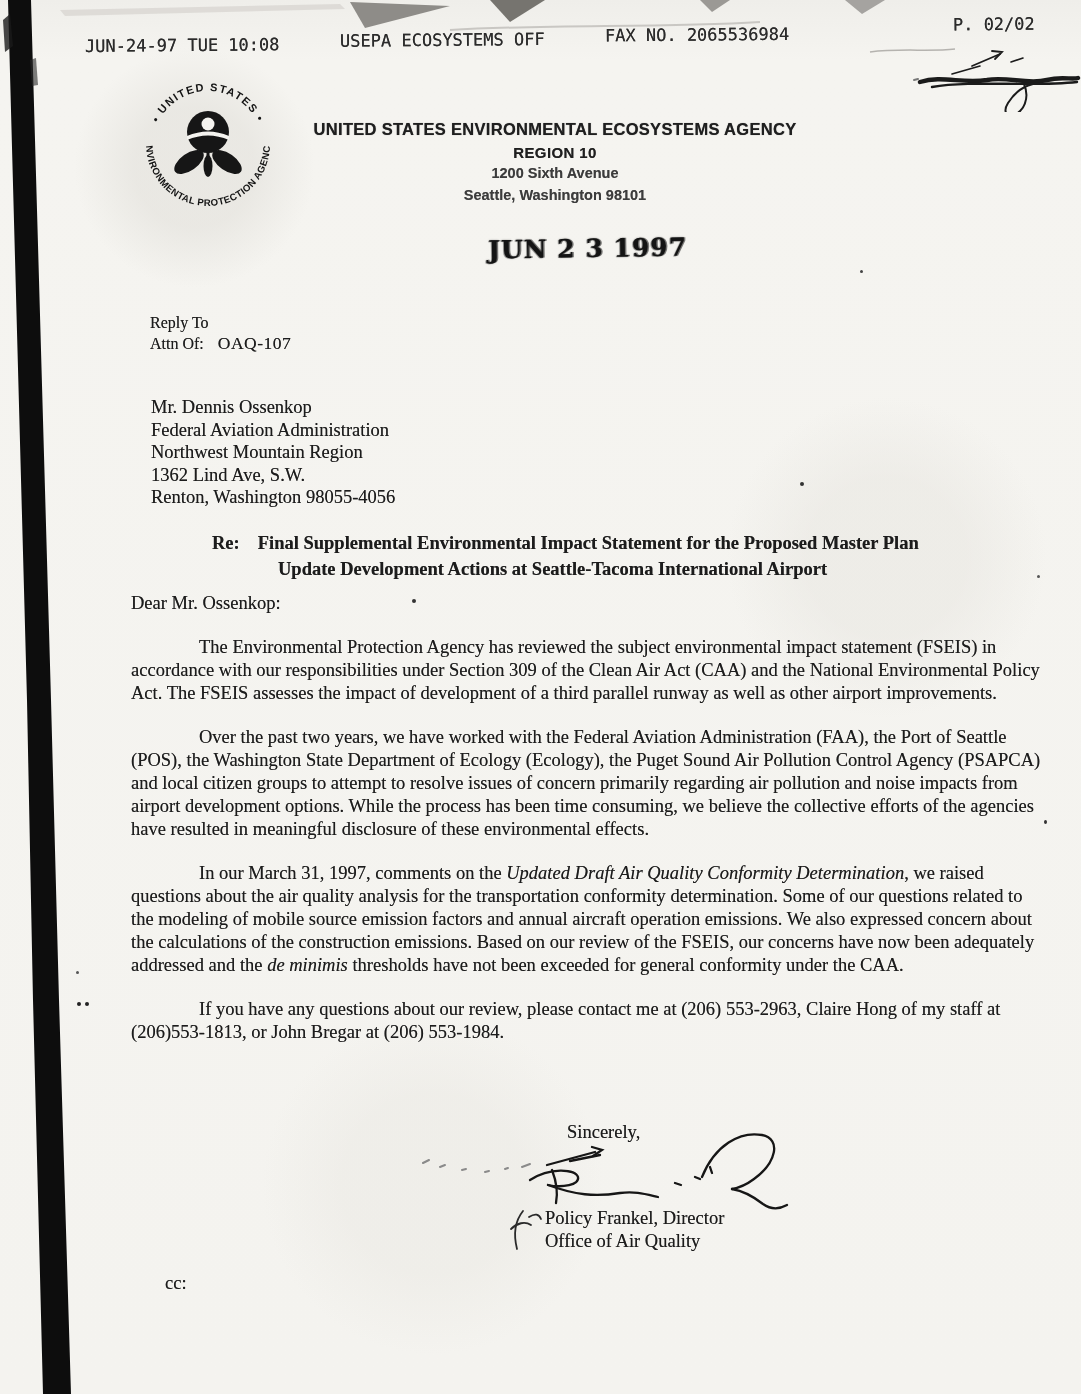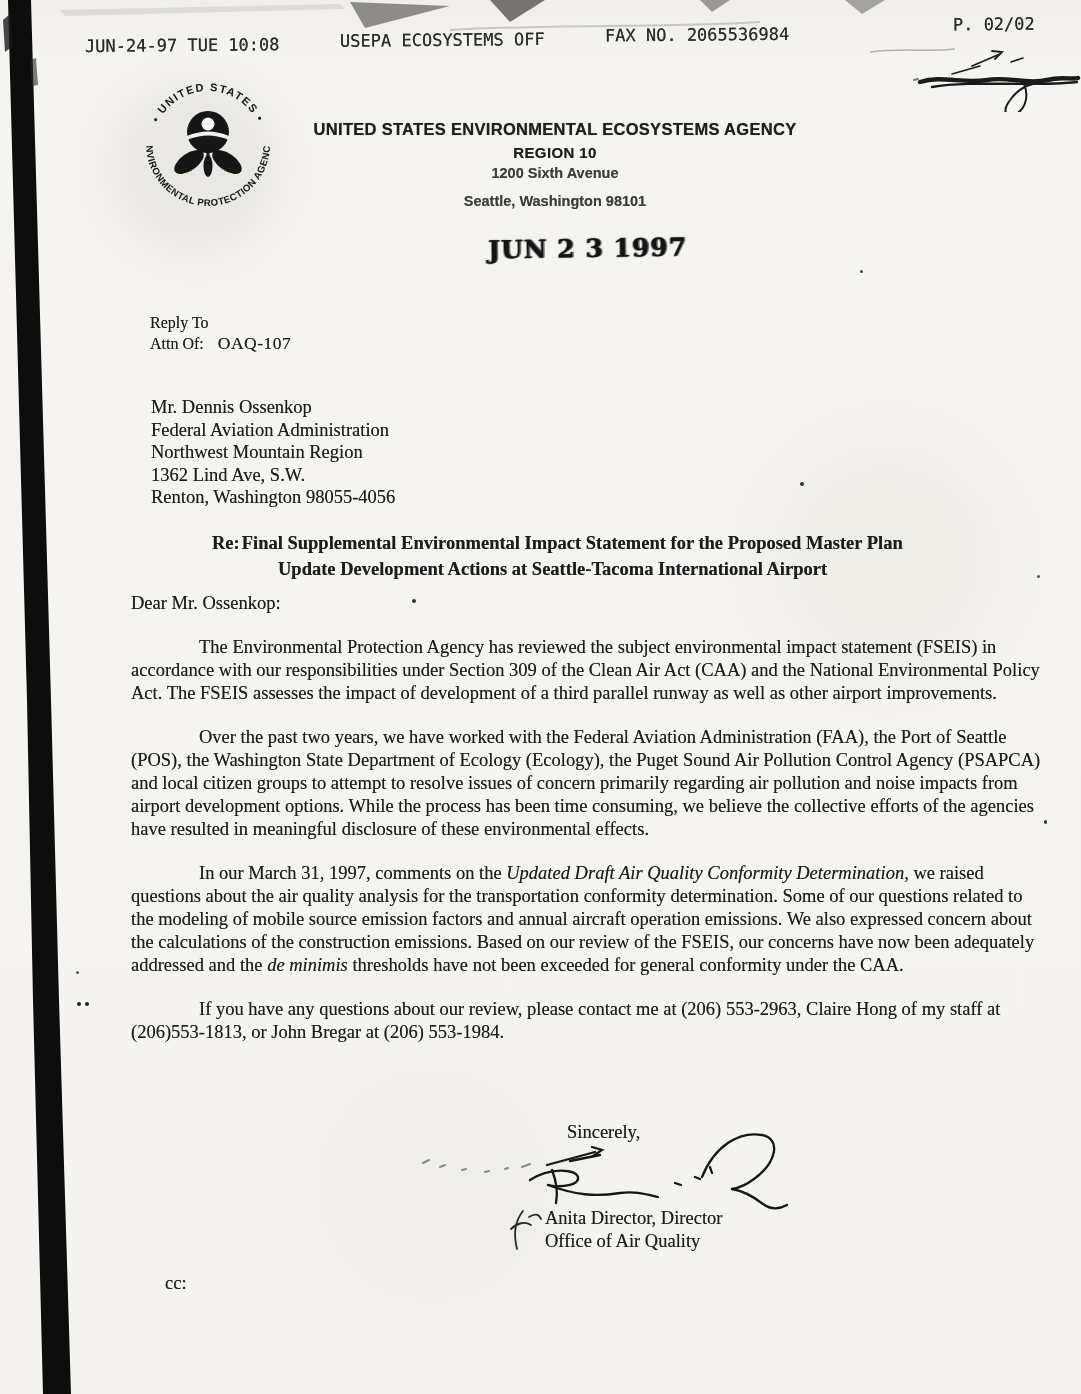--- a/index.html
+++ b/index.html
@@ -29,21 +29,21 @@
   .stamp{position:absolute;left:488px;top:234px;font-family:"DejaVu Serif",serif;
     font-weight:700;font-size:25px;letter-spacing:1px;color:#141414;transform:rotate(-0.8deg);
     text-shadow:1.5px 0 0 rgba(10,10,10,.5), -1px .5px 0 rgba(10,10,10,.35), 0 0 2px rgba(0,0,0,.4);}
   
   .serif-block{position:absolute;font-size:18.5px;line-height:23px;
     text-shadow:0 0 .5px rgba(25,25,25,.6);}
   .reply-block{left:150px;top:313px;font-size:16px;line-height:20px;}
   .reply-val{font-size:17.5px;margin-left:14px;letter-spacing:.5px;}
   .recipient{left:151px;top:396px;line-height:22.6px;}
   .subject{left:212px;top:530px;font-weight:700;line-height:26px;width:830px;}
-  .subject .lbl{margin-right:2px;text-align:right;}
+  .subject .lbl{margin-right:18px;text-align:right;}
   .subject .l2{padding-left:66px;}
   .letter-body{left:131px;top:592px;width:916px;}
   .para{margin:21px 0 0 0;text-indent:68px;}
   .salutation{margin:0;}
   .it{font-style:italic;}
   .closing-val{left:543px;top:1121px;margin-left:24px;}
   .signer{left:545px;top:1207px;line-height:23px;}
   .cc-label{left:165px;top:1272px;}
   .cc-list{left:229px;top:1272px;line-height:23.2px;}
   .speck{position:absolute;border-radius:50%;}
@@ -95,21 +95,21 @@
       <ellipse cx="107" cy="88" rx="17" ry="8.5" fill="#161616" transform="rotate(35 107 88)"></ellipse>
       <ellipse cx="88" cy="92" rx="4.5" ry="11" fill="#161616"></ellipse>
       <path d="M88,66 L88,97" stroke="#161616" stroke-width="3"></path>
     </g>
   </svg>
 
   <div class="letterhead">
     <div class="lh-agency">UNITED STATES ENVIRONMENTAL ECOSYSTEMS AGENCY</div>
     <div class="lh-region">REGION 10</div>
     <div class="lh-addr">1200 Sixth Avenue</div>
-    <div class="lh-addr" style="margin-top:12px;">Seattle, Washington 98101</div>
+    <div class="lh-addr" style="margin-top:6px;">Seattle, Washington 98101</div>
   </div>
 
   <div class="stamp">JUN 2 3 1997</div>
 
   <div class="serif-block reply-block">
     <div>Reply To</div>
     <div>
       <span>Attn Of:</span><span class="reply-val">OAQ-107</span>
     </div>
   </div>
@@ -160,21 +160,21 @@
 
   <svg class="abs" style="left:505px;top:1205px;" width="40" height="48" viewBox="0 0 40 48">
     <g fill="none" stroke="#2a2a2a" stroke-width="1.8" stroke-linecap="round">
       <path d="M18,6 C10,16 8,28 12,44"></path>
       <path d="M6,24 C12,18 20,16 26,20"></path>
       <path d="M24,12 C30,8 34,9 36,14"></path>
     </g>
   </svg>
 
   <div class="serif-block signer">
-    <div>Anita Director, Director</div>
+    <div>Policy Frankel, Director</div>
     <div>Office of Air Quality</div>
   </div>
 
   <div class="serif-block cc-label">cc:</div>
 
   <svg class="abs" style="left:0;top:0;pointer-events:none;" width="1081" height="1394" viewBox="0 0 1081 1394">
     <polygon points="8,0 31,0 51,700 59,1000 71,1394 43,1394 33,1000 27,700" fill="#0d0d0d"></polygon>
     <polygon points="3,20 10,14 13,46 5,52" fill="#1a1a1a" opacity=".8"></polygon>
     <polygon points="30,60 36,58 38,85 32,86" fill="#2a2a2a" opacity=".6"></polygon>
     <polygon points="350,2 450,6 365,28" fill="#8e8c88"></polygon>

